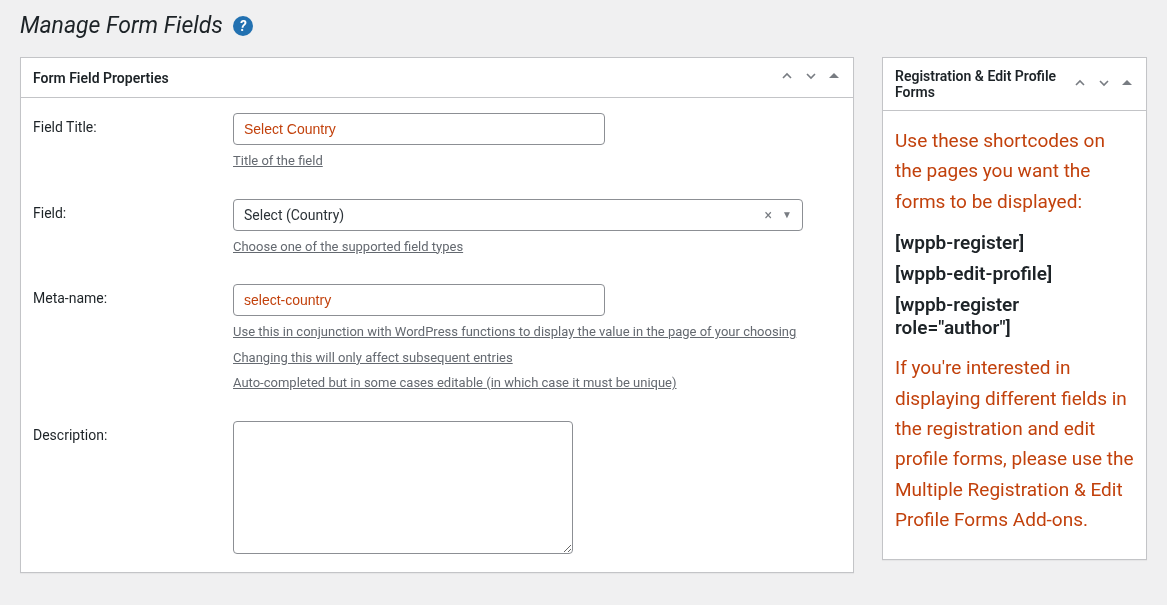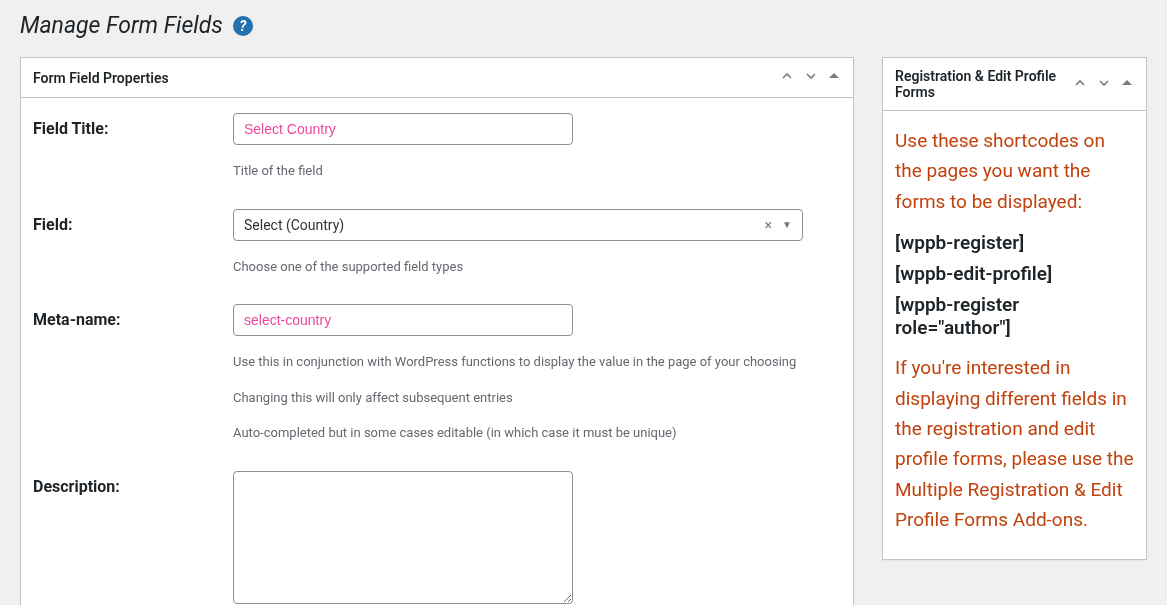--- a/index.html
+++ b/index.html
@@ -89,37 +89,37 @@
       padding: 15px 12px;
     }
     .form-row {
       display: flex;
       align-items: flex-start;
       margin-bottom: 28px;
     }
     .form-label {
       width: 200px;
       flex-shrink: 0;
-      font-weight: 700;
-      font-size: 16px;
+      font-weight: 400;
+      font-size: 14px;
       color: #1d2327;
       padding-top: 6px;
     }
     .form-control-col {
       flex: 1;
       max-width: 570px;
     }
     .text-input {
-      width: 340px;
+      width: 372px;
       height: 32px;
       border: 1px solid #8c8f94;
       border-radius: 4px;
       padding: 0 10px;
       font-size: 14px;
-      color: #ec4899;
+      color: #c2410c;
     }
     .textarea-input {
       width: 340px;
       height: 133px;
       border: 1px solid #8c8f94;
       border-radius: 4px;
       padding: 6px 10px;
       font-size: 14px;
       color: #2c3338;
       resize: both;
@@ -144,21 +144,22 @@
       color: #787c82;
     }
     .select2-arrow {
       font-size: 10px;
       color: #787c82;
     }
     .help-text {
       color: #646970;
       font-size: 13px;
       line-height: 1.5;
-      margin-top: 16px;
+      margin-top: 6px;
+      text-decoration: underline;
     }
     .side-p {
       font-size: 19px;
       color: #c2410c;
       line-height: 1.6;
       margin-bottom: 14px;
     }
     .shortcode {
       font-weight: 600;
       font-size: 19px;

